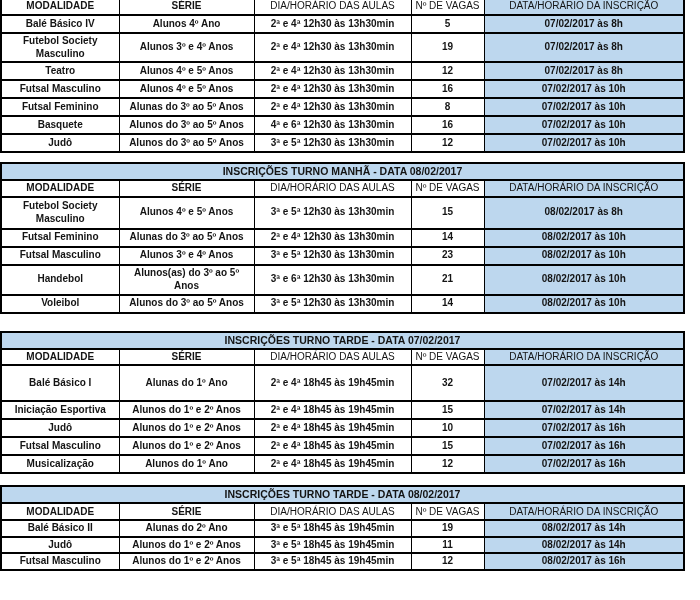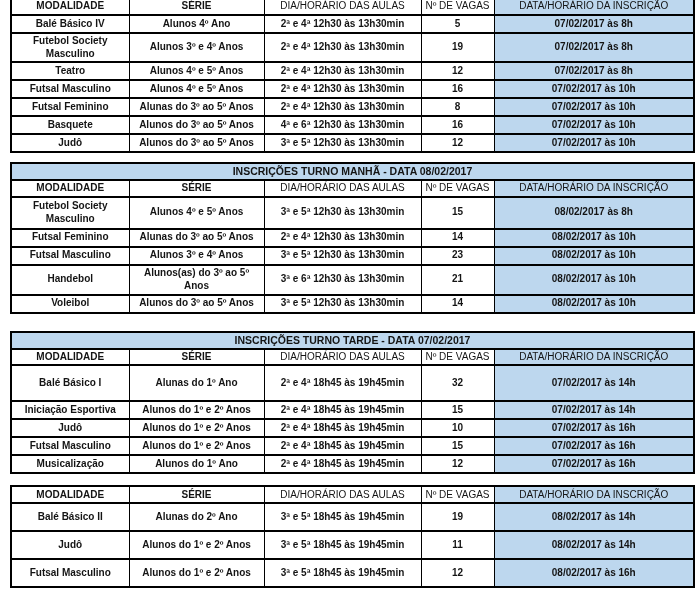--- a/index.html
+++ b/index.html
@@ -6,21 +6,20 @@
   html, body {
     margin: 0; padding: 0;
     width: 700px; height: 600px;
     background: #ffffff;
     overflow: hidden;
     font-family: "Liberation Sans", sans-serif;
   }
   .page {
     position: relative;
     width: 700px; height: 600px;
-    padding-left: 10px;
     overflow: hidden;
   }
   table.sched {
     border-collapse: collapse;
     table-layout: fixed;
     width: 683px;
     border: 2px solid #000;
   }
   table.sched td, table.sched th {
     border-left: 1px solid #000;
@@ -67,21 +66,21 @@
   #t2 { margin-top: 9px; }
   #t2 tr.r0 td { height: 30px; }
   #t2 tr.r1 td { height: 32px; }
   #t2 tr.r4 td { height: 30px; }
 
   #t3 { margin-top: 17px; }
   #t3 tr.r0 td { height: 36px; }
 
   #t4 { margin-top: 11px; }
   #t4 tr.header-row th { height: 17px; }
-  #t4 tr.data-row td { height: 28px; }
+  #t4 tr.data-row td { height: 16px; }
 </style>
 </head>
 <body>
 
 <div class="page">
   <div>
       <table class="sched" id="t1">
         <colgroup>
           <col class="c0">
           <col class="c1">
@@ -268,20 +267,23 @@
   <div>
       <table class="sched" id="t4">
         <colgroup>
           <col class="c0">
           <col class="c1">
           <col class="c2">
           <col class="c3">
           <col class="c4">
         </colgroup>
         <tbody>
+          <tr class="title-row">
+            <td colspan="5" class="hl">INSCRIÇÕES TURNO TARDE - DATA 08/02/2017</td>
+          </tr>
           <tr class="header-row">
             <th class="h0">MODALIDADE</th>
             <th class="h1">SÉRIE</th>
             <th class="h2">DIA/HORÁRIO DAS AULAS</th>
             <th class="h3">Nº DE VAGAS</th>
             <th class="h4 hl">DATA/HORÁRIO DA INSCRIÇÃO</th>
           </tr>
           <tr class="data-row r0">
             <td>Balé Básico II</td>
             <td>Alunas do 2º Ano</td>

